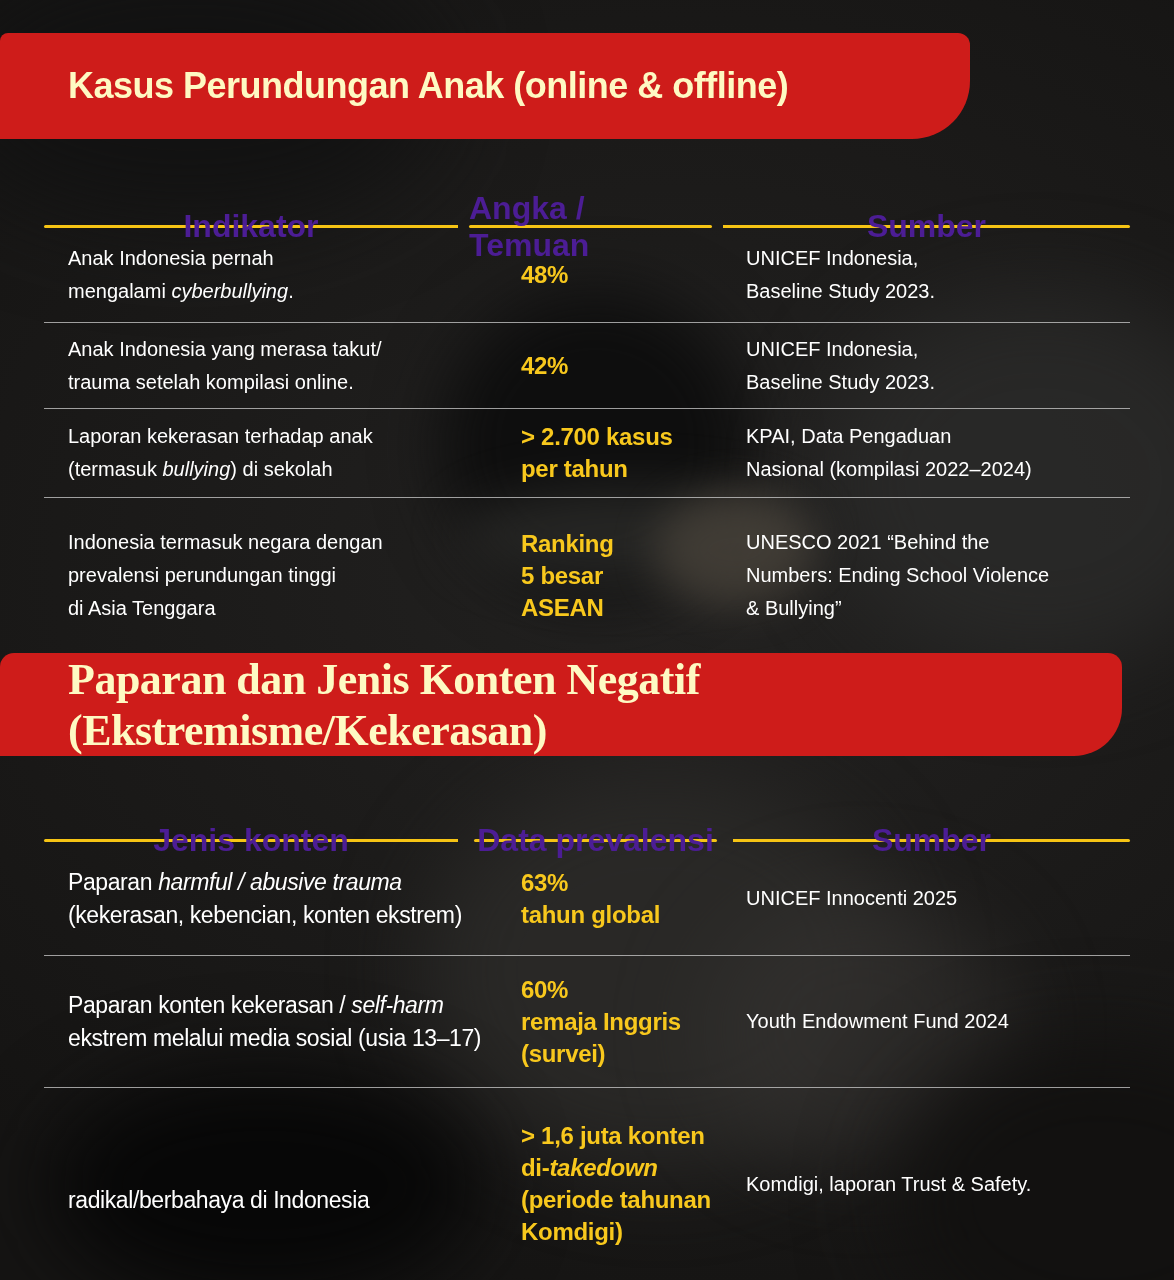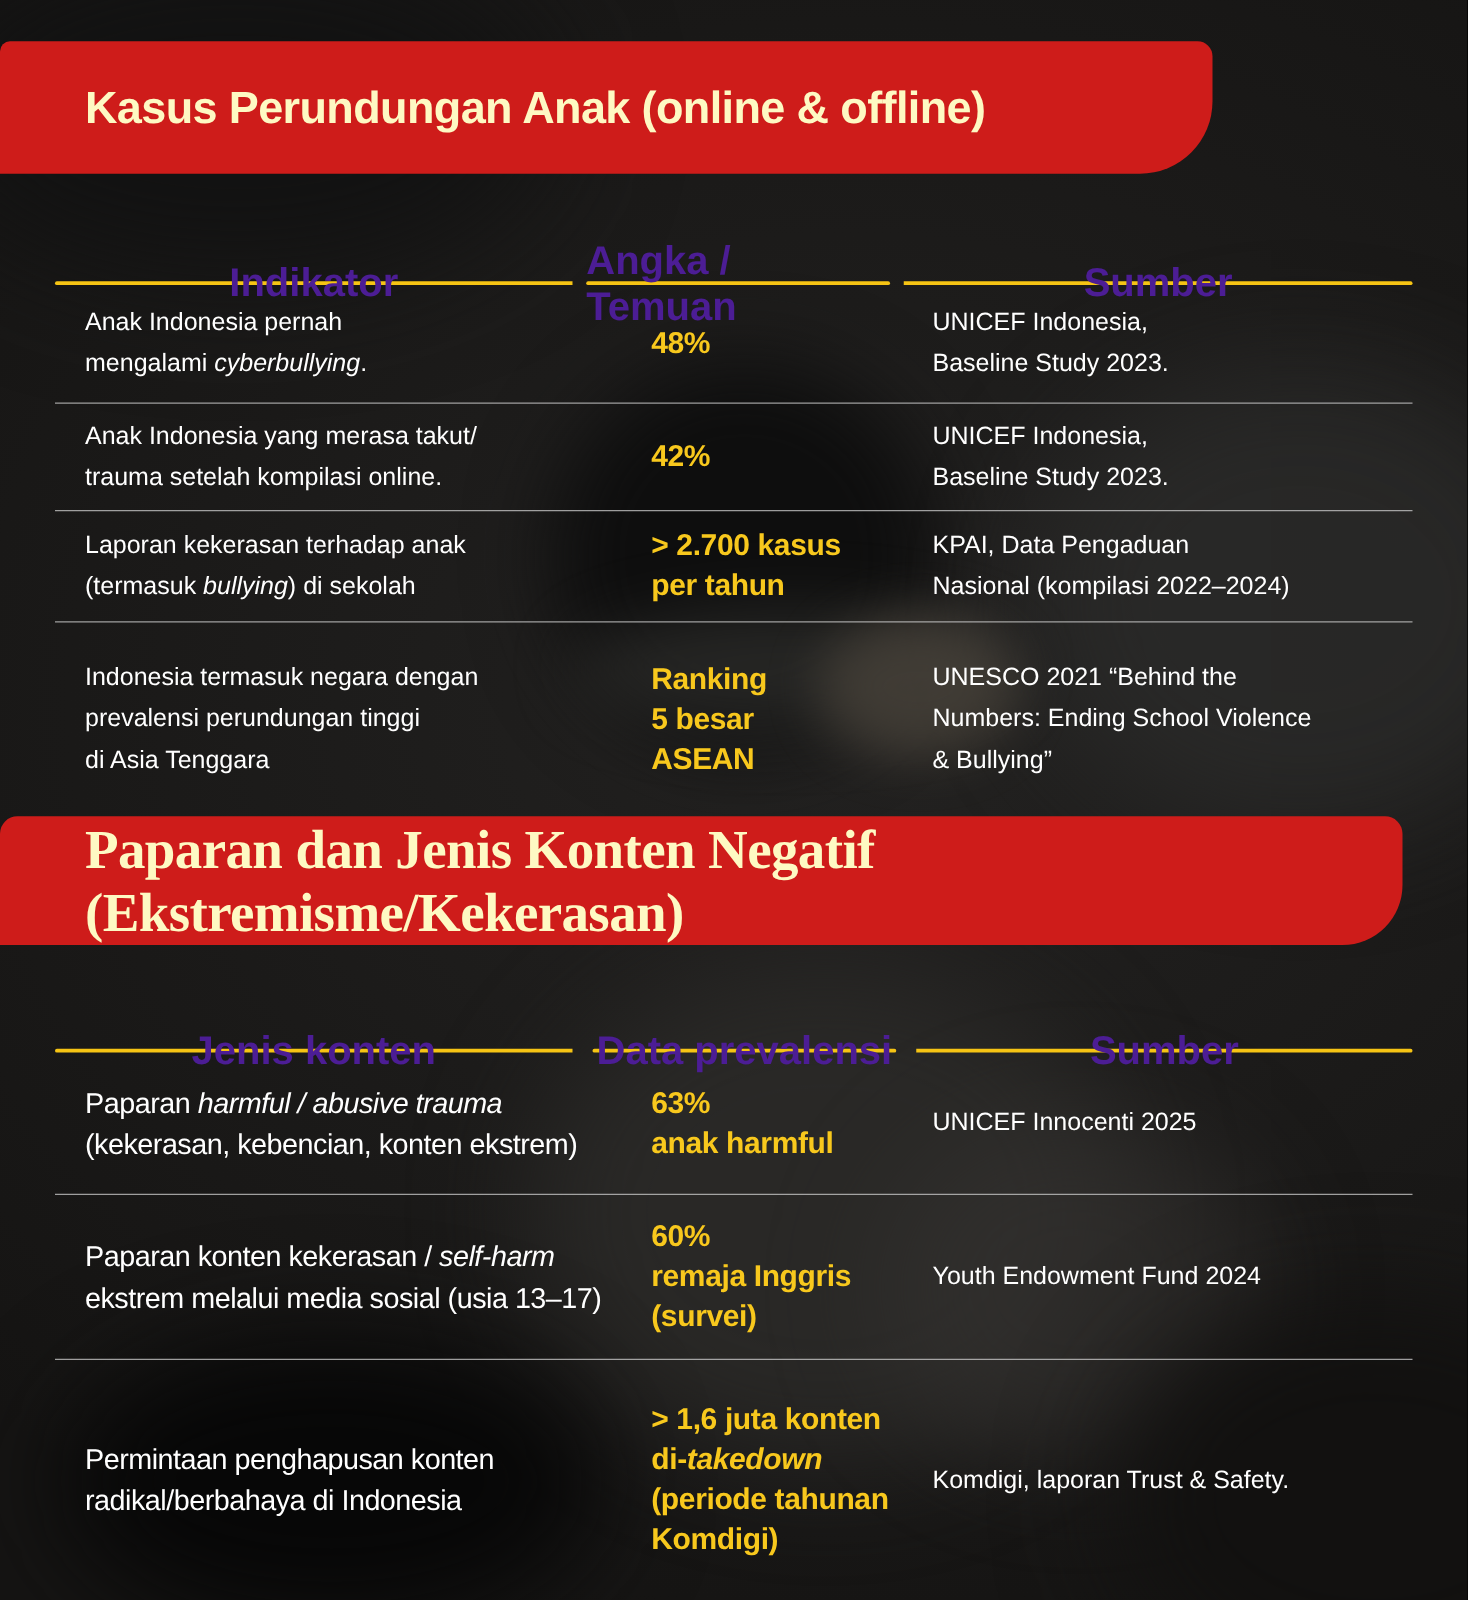--- a/index.html
+++ b/index.html
@@ -148,40 +148,40 @@
       <div class="pill p2">Data prevalensi</div>
       <div class="pill p3">Sumber</div>
     </div>
 
     <div class="table sec2">
       <div class="t-row">
         <div class="cell c-ind">
           <p class="txt"><span>Paparan </span><em>harmful / abusive trauma</em><br><span>(kekerasan, kebencian, konten ekstrem)</span></p>
         </div>
         <div class="cell c-val">
-          <p class="txt value-text"><span>63%</span><br><span>anak harmful</span></p>
+          <p class="txt value-text"><span>63%</span><br><span>tahun global</span></p>
         </div>
         <div class="cell c-src">
           <p class="txt"><span>UNICEF Innocenti 2025</span></p>
         </div>
       </div>
       <div class="t-row">
         <div class="cell c-ind">
           <p class="txt"><span>Paparan konten kekerasan / </span><em>self-harm</em><br><span>ekstrem melalui media sosial (usia 13–17)</span></p>
         </div>
         <div class="cell c-val">
           <p class="txt value-text"><span>60%</span><br><span>remaja Inggris</span><br><span>(survei)</span></p>
         </div>
         <div class="cell c-src">
           <p class="txt"><span>Youth Endowment Fund 2024</span></p>
         </div>
       </div>
       <div class="t-row">
         <div class="cell c-ind">
-          <p class="txt"><span>Permintaan penghapusan konten</span><br><span>radikal/berbahaya di Indonesia</span></p>
+          <p class="txt"><br><span>radikal/berbahaya di Indonesia</span></p>
         </div>
         <div class="cell c-val">
           <p class="txt value-text"><span>&gt; 1,6 juta konten</span><br><span>di-</span><em>takedown</em><br><span>(periode tahunan</span><br><span>Komdigi)</span></p>
         </div>
         <div class="cell c-src">
           <p class="txt"><span>Komdigi, laporan Trust &amp; Safety.</span></p>
         </div>
       </div>
     </div>
 

